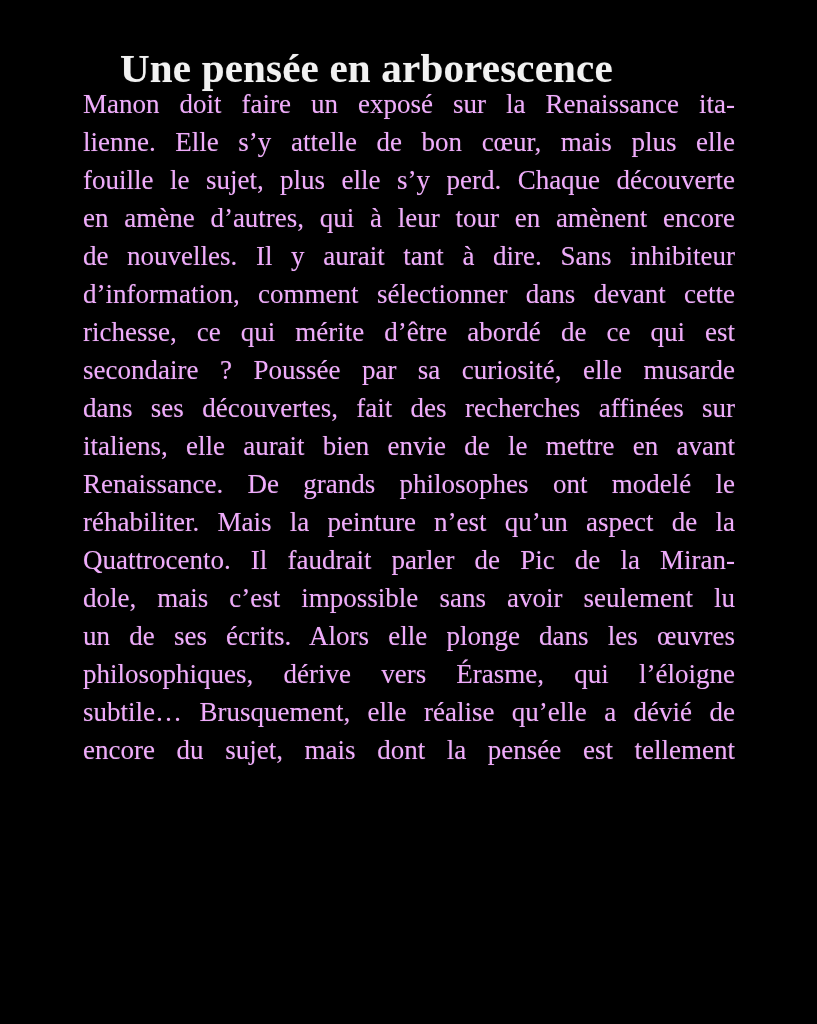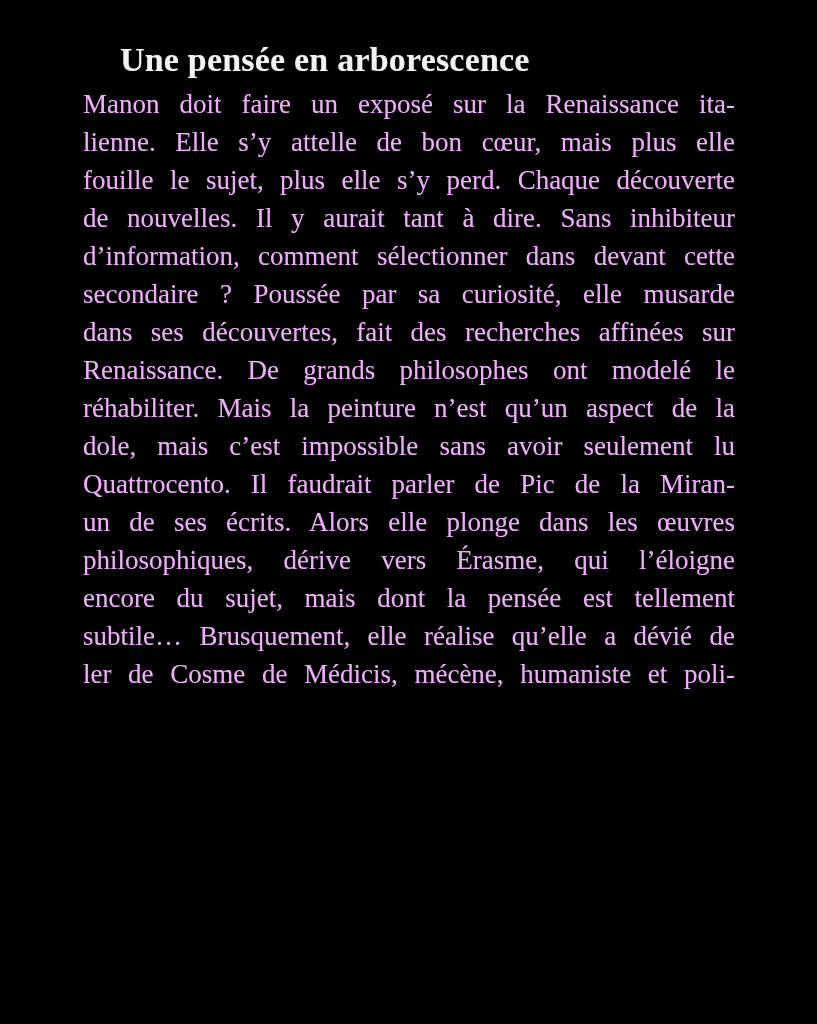--- a/index.html
+++ b/index.html
@@ -16,21 +16,21 @@
   }
   .page {
     position: absolute;
     inset: 0;
     background: #000000;
   }
   .page-title {
     position: absolute;
     left: 120px;
     top: 17px;
-    font-size: 34px;
+    font-size: 41px;
     line-height: 1.2;
     font-weight: bold;
     color: #f2f2f2;
     letter-spacing: 0.2px;
     text-shadow: 0 0 1px rgba(255,255,255,0.35);
     white-space: nowrap;
   }
   .body-text {
     position: absolute;
     left: 83px;
@@ -53,27 +53,29 @@
 </head>
 <body>
 
 <div class="page">
   <h1 class="page-title">Une pensée en arborescence</h1>
 
   <div class="body-text">
       <div class="text-line">Manon doit faire un exposé sur la Renaissance ita-</div>
       <div class="text-line">lienne. Elle s’y attelle de bon cœur, mais plus elle</div>
       <div class="text-line">fouille le sujet, plus elle s’y perd. Chaque découverte</div>
+      <div class="text-line">en amène d’autres, qui à leur tour en amènent encore</div>
       <div class="text-line">de nouvelles. Il y aurait tant à dire. Sans inhibiteur</div>
       <div class="text-line">d’information, comment sélectionner dans devant cette</div>
+      <div class="text-line">richesse, ce qui mérite d’être abordé de ce qui est</div>
       <div class="text-line">secondaire ? Poussée par sa curiosité, elle musarde</div>
       <div class="text-line">dans ses découvertes, fait des recherches affinées sur</div>
+      <div class="text-line">italiens, elle aurait bien envie de le mettre en avant</div>
       <div class="text-line">Renaissance. De grands philosophes ont modelé le</div>
       <div class="text-line">réhabiliter. Mais la peinture n’est qu’un aspect de la</div>
+      <div class="text-line">Quattrocento. Il faudrait parler de Pic de la Miran-</div>
       <div class="text-line">dole, mais c’est impossible sans avoir seulement lu</div>
-      <div class="text-line">Quattrocento. Il faudrait parler de Pic de la Miran-</div>
       <div class="text-line">un de ses écrits. Alors elle plonge dans les œuvres</div>
       <div class="text-line">philosophiques, dérive vers Érasme, qui l’éloigne</div>
+      <div class="text-line">subtile… Brusquement, elle réalise qu’elle a dévié de</div>
       <div class="text-line">encore du sujet, mais dont la pensée est tellement</div>
-      <div class="text-line">subtile… Brusquement, elle réalise qu’elle a dévié de</div>
-      <div class="text-line">ler de Cosme de Médicis, mécène, humaniste et poli-</div>
     </div>
 </div>
 
 </body></html>

